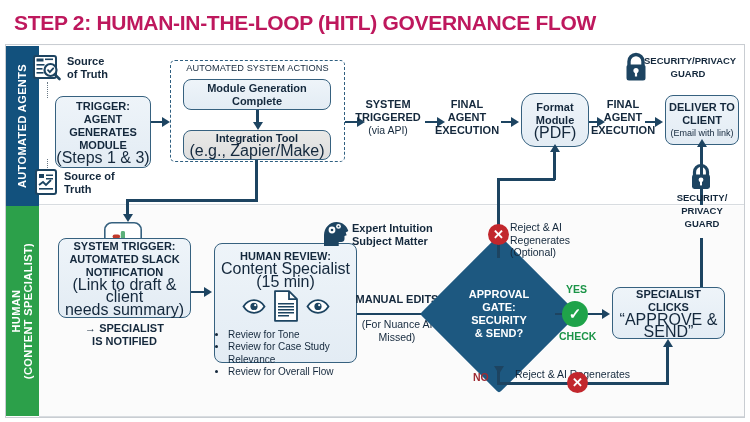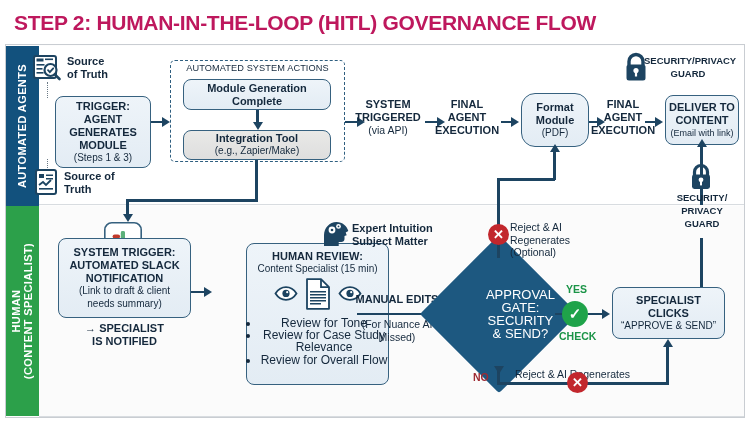--- a/index.html
+++ b/index.html
@@ -29,21 +29,21 @@
 
   
   .box{
     position:absolute;box-sizing:border-box;
     background:linear-gradient(180deg,#eef4f9 0%,#e3ecf4 100%);
     border:1.6px solid #36617f;border-radius:8px;
     display:flex;flex-direction:column;align-items:center;justify-content:center;
     text-align:center;color:#14283c;
   }
   .box .t1{font-weight:bold;font-size:11px;line-height:13px;}
-  .box .t2{font-size:10px;line-height:12.5px;}
+  .box .t2{font-size:16px;line-height:12.5px;}
 
   .plainlabel{position:absolute;text-align:center;color:#14283c;}
   .plainlabel .t1{font-weight:bold;font-size:11px;line-height:13px;}
   .plainlabel .t2{font-size:10.5px;line-height:12.5px;}
 
   
   #dashed-group{
     position:absolute;left:170px;top:60px;width:175px;height:102px;
     border:1.6px dashed #2f5f80;border-radius:5px;background:transparent;box-sizing:border-box;
   }
@@ -60,41 +60,41 @@
   .arw-u{border-left:5px solid transparent;border-right:5px solid transparent;border-bottom:8px solid #1d4461;}
   .dotln{position:absolute;width:0;border-left:1.5px dotted #6b7a86;}
 
   
   #diamond{
     position:absolute;left:443px;top:258px;width:112px;height:112px;
     background:#1d5880;transform:rotate(45deg);border-radius:3px;
   }
   #diamond-text{
     position:absolute;left:443px;top:268px;width:112px;height:92px;
-    display:flex;align-items:center;justify-content:flex-end;text-align:center;
-    color:#ffffff;font-weight:normal;font-size:13px;line-height:13px;
+    display:flex;align-items:center;justify-content:center;text-align:center;
+    color:#ffffff;font-weight:bold;font-size:11px;line-height:13px;
   }
 
   
   .badge{position:absolute;border-radius:50%;display:flex;align-items:center;
     justify-content:center;color:#fff;font-weight:bold;}
   .badge-x{background:#c2272d;}
   .badge-ok{background:#1fa34a;}
 
   .kw{position:absolute;font-weight:bold;font-size:10.5px;}
   .kw-yes{color:#1b9447;}
   .kw-check{color:#1b9447;}
   .kw-no{color:#9e2a33;}
 
   .anno{position:absolute;font-size:10.5px;color:#14283c;line-height:12.5px;}
 
   
   .icon{position:absolute;}
 
-  .bullets{margin:0;padding:0 0 0 13px;text-align:center;font-size:12px;line-height:12.4px;color:#14283c;}
+  .bullets{margin:0;padding:0 0 0 13px;text-align:left;font-size:10px;line-height:12.4px;color:#14283c;}
   .bullets li{margin:0;}
 
   .docrow{display:flex;align-items:center;justify-content:center;gap:7px;margin:2px 0 3px 0;}
 </style>
 </head>
 <body>
 
 <div id="canvas">
 
   <div id="title">STEP 2: HUMAN-IN-THE-LOOP (HITL) GOVERNANCE FLOW</div>
@@ -217,21 +217,21 @@
     <div class="t1">FINAL</div>
     <div class="t1">AGENT</div>
     <div class="t1">EXECUTION</div>
   </div>
 
   <div class="ln lnh" style="left:645px;top:121px;width:12px;"></div>
   <div class="arw arw-r" style="left:655px;top:117px;"></div>
 
   <div class="box" style="left:665px;top:95px;width:74px;height:50px;">
     <div class="t1">DELIVER TO</div>
-    <div class="t1">CONTENT</div>
+    <div class="t1">CLIENT</div>
     <div class="t2" style="font-size:9px;">(Email with link)</div>
   </div>
 
   <div class="icon" style="left:623px;top:52px;">
     <svg width="26" height="30" viewBox="0 0 26 30">
       <path d="M6 13V9.5a7 7 0 0 1 14 0V13" fill="none" stroke="#1d4461" stroke-width="3.4"></path>
       <rect x="3.5" y="12.5" width="19" height="16" rx="2.5" fill="#1d4461"></rect>
       <circle cx="13" cy="18.5" r="2.6" fill="#ffffff"></circle>
       <rect x="11.9" y="19.5" width="2.2" height="5" fill="#ffffff"></rect>
     </svg>
@@ -268,21 +268,21 @@
   </div>
 
   <div class="plainlabel" style="left:58px;top:322px;width:133px;">
     <div class="t1">→ SPECIALIST</div>
     <div class="t1">IS NOTIFIED</div>
   </div>
 
   <div class="ln lnh" style="left:191px;top:291px;width:15px;"></div>
   <div class="arw arw-r" style="left:204px;top:287px;"></div>
 
-  <div class="box" style="left:214px;top:243px;width:143px;height:142px;justify-content:flex-start;padding-top:6px;margin-left:32px;">
+  <div class="box" style="left:214px;top:243px;width:143px;height:120px;justify-content:flex-start;padding-top:6px;">
     <div class="t1">HUMAN REVIEW:</div>
     <div class="t2">Content Specialist (15 min)</div>
     <div class="docrow">
       <span>
         <svg width="24" height="15" viewBox="0 0 24 15">
           <path d="M1.5 7.5C5 2 10 1.2 12 1.2s7 .8 10.5 6.3C19 13 14 13.8 12 13.8S5 13 1.5 7.5z" fill="#fff" stroke="#1d4461" stroke-width="1.8"></path>
           <circle cx="12" cy="7.4" r="3.6" fill="#1d4461"></circle>
           <circle cx="13.2" cy="6.2" r="1.1" fill="#fff"></circle>
         </svg>
       </span>

